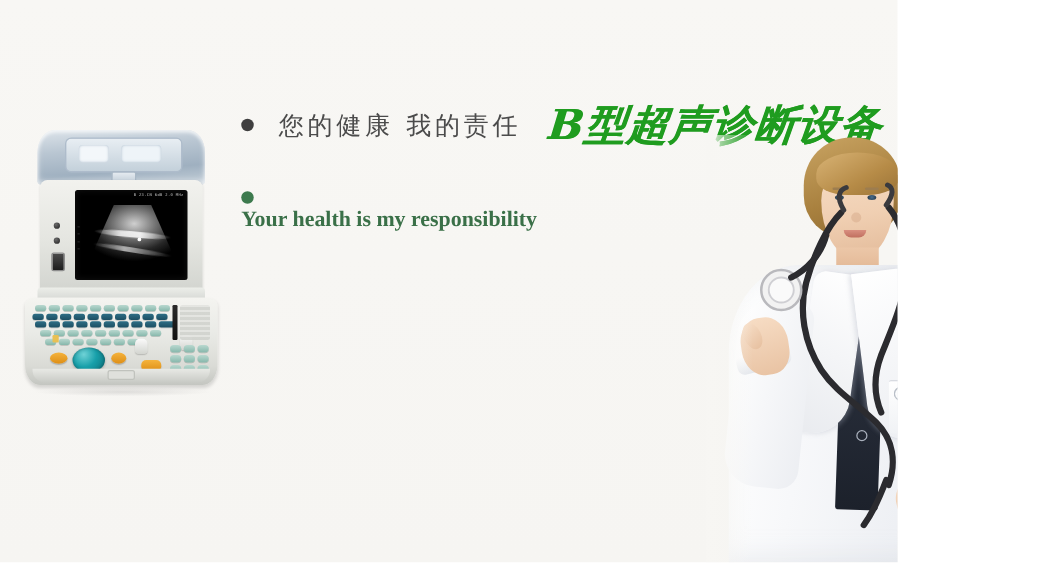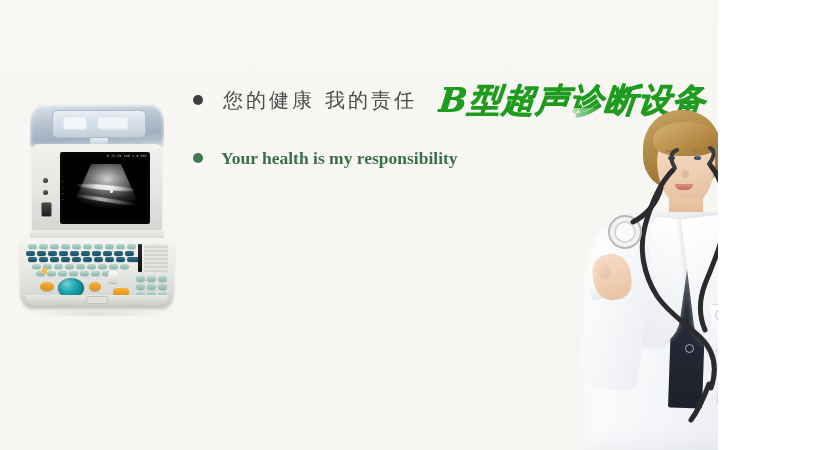--- a/index.html
+++ b/index.html
@@ -65,20 +65,21 @@
     margin-left: 22px;
     transform: skewX(-6deg);
     text-shadow: 0.5px 0.5px 0 #1f9c1f;
   }
 
   .line-en {
     position: relative;
     display: flex;
     align-items: flex-start;
     margin-top: 22px;
+    flex-direction: column;
   }
   .line-en .bullet { margin-top: 7px; }
 
   .en-text {
     font-family: "Liberation Serif", "DejaVu Serif", serif;
     font-weight: bold;
     font-size: 17.5px;
     color: #3a7048;
     line-height: 24px;
     white-space: nowrap;

